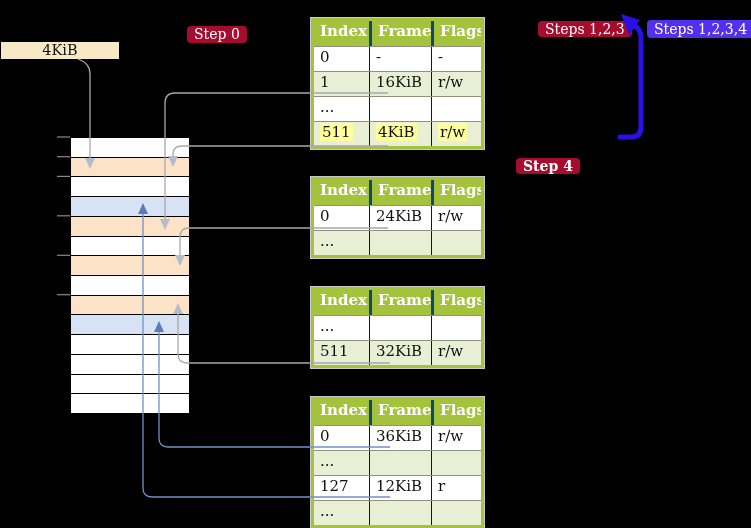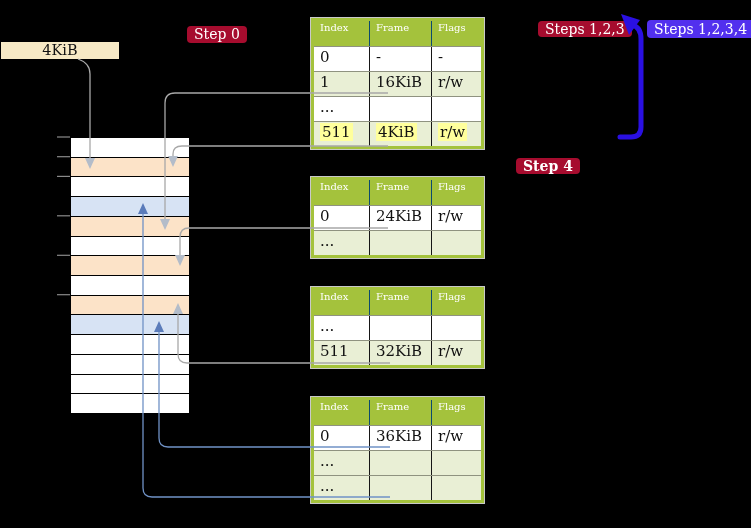--- a/index.html
+++ b/index.html
@@ -43,22 +43,22 @@
   #pt0{top:17px;} #pt1{top:176px;} #pt2{top:286px;} #pt3{top:396px;}
   .trow{display:flex;height:25px;box-sizing:border-box;background:#fff;}
   .trow.alt{background:var(--row-alt-green);}
   .trow + .trow{border-top:1px solid #8f9280;}
   .tcell{
     box-sizing:border-box;padding:1px 0 0 6px;font-size:15px;color:#111;
     overflow:hidden;white-space:nowrap;
   }
   .c0{width:55px;} .c1{width:62px;} .c2{width:50px;}
   .thead{background:var(--header-green);}
-  .thead .tcell{color:#fff;font-weight:normal;font-size:10px;}
-  .thead .c1,.thead .c2{border-left:1px solid #0c4a6e;}
+  .thead .tcell{color:#fff;font-weight:bold;font-size:15px;}
+  .thead .c1,.thead .c2{border-left:3px solid #0c4a6e;}
   .trow:not(.thead) .c1,.trow:not(.thead) .c2{border-left:1px solid #161616;}
   .hl{background:var(--highlight-yellow);padding:0 2px;}
   
   #overlay{position:absolute;left:0;top:0;pointer-events:none;}
   .conn-gray{stroke:var(--connector-gray);stroke-width:1.3;fill:none;}
   .conn-blue{stroke:var(--connector-blue);stroke-width:1.3;fill:none;}
   .head-gray{fill:var(--arrowhead-gray);}
   .head-blue{fill:var(--arrowhead-blue);}
   .tick{stroke:#8a8a8a;stroke-width:1.2;}
   .bigarrow{stroke:var(--arrow-blue);stroke-width:5;fill:none;stroke-linecap:round;}
@@ -163,20 +163,25 @@
       <div class="trow">
         <div class="tcell c0">0</div>
         <div class="tcell c1">36KiB</div>
         <div class="tcell c2">r/w</div>
       </div>
       <div class="trow alt">
         <div class="tcell c0">...</div>
         <div class="tcell c1"></div>
         <div class="tcell c2"></div>
       </div>
+      <div class="trow">
+        <div class="tcell c0">127</div>
+        <div class="tcell c1">12KiB</div>
+        <div class="tcell c2">r</div>
+      </div>
       <div class="trow alt">
         <div class="tcell c0">...</div>
         <div class="tcell c1"></div>
         <div class="tcell c2"></div>
       </div>
     </div>
 
   <svg id="overlay" width="751" height="528" viewBox="0 0 751 528">
 
     <g>

